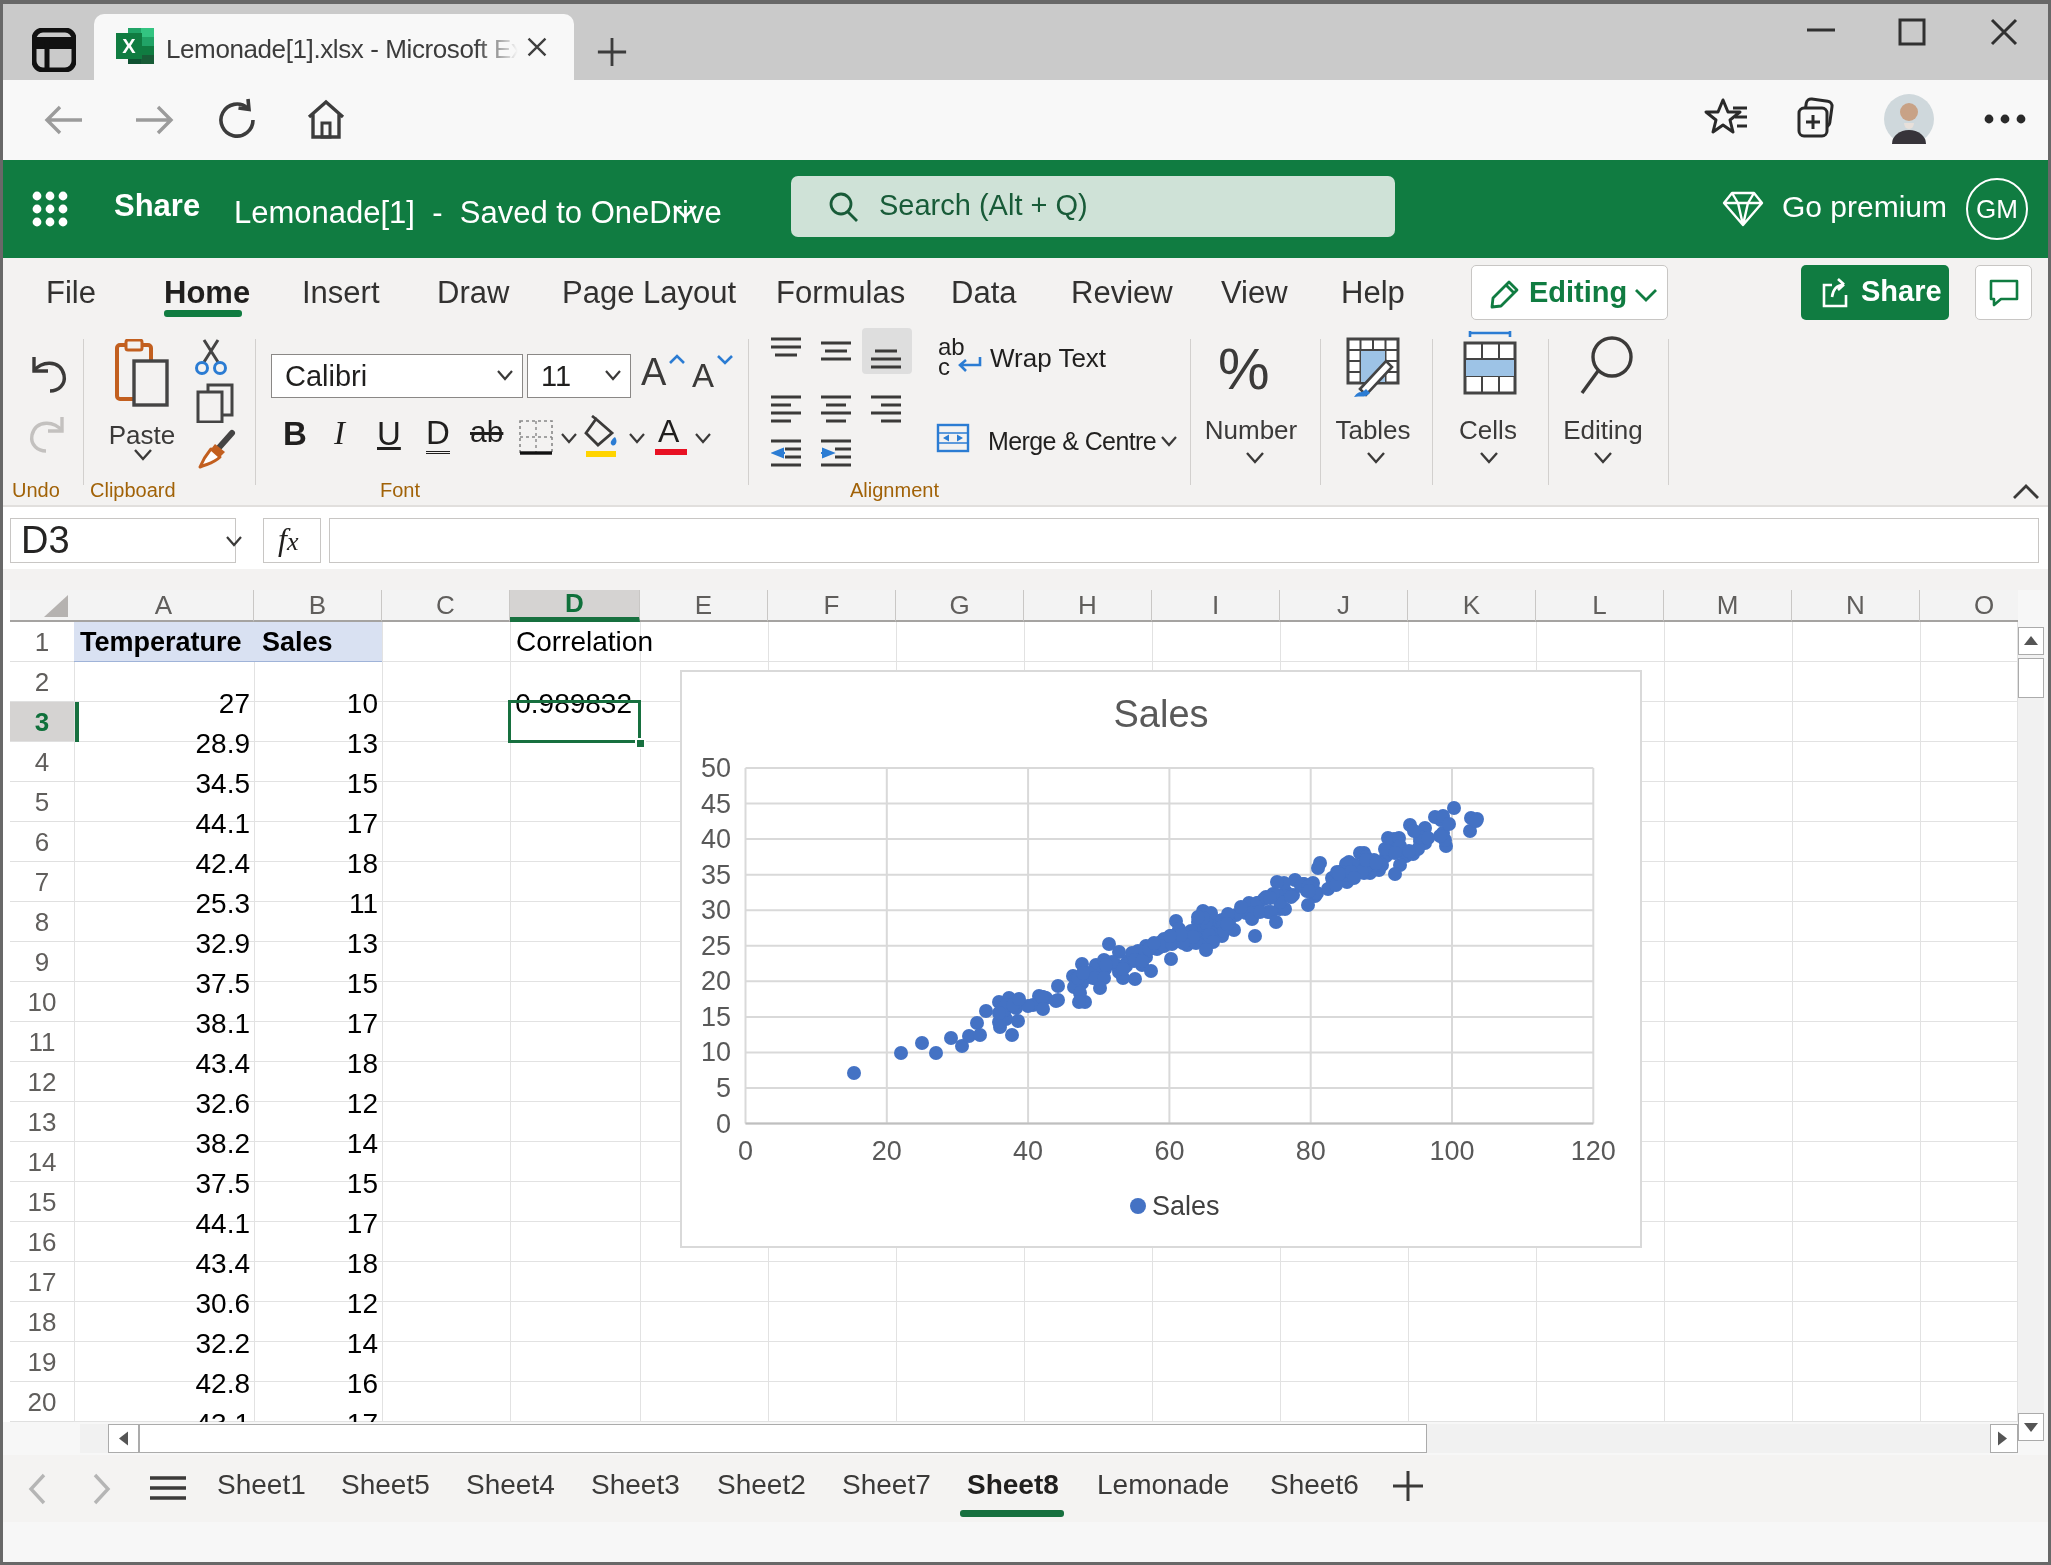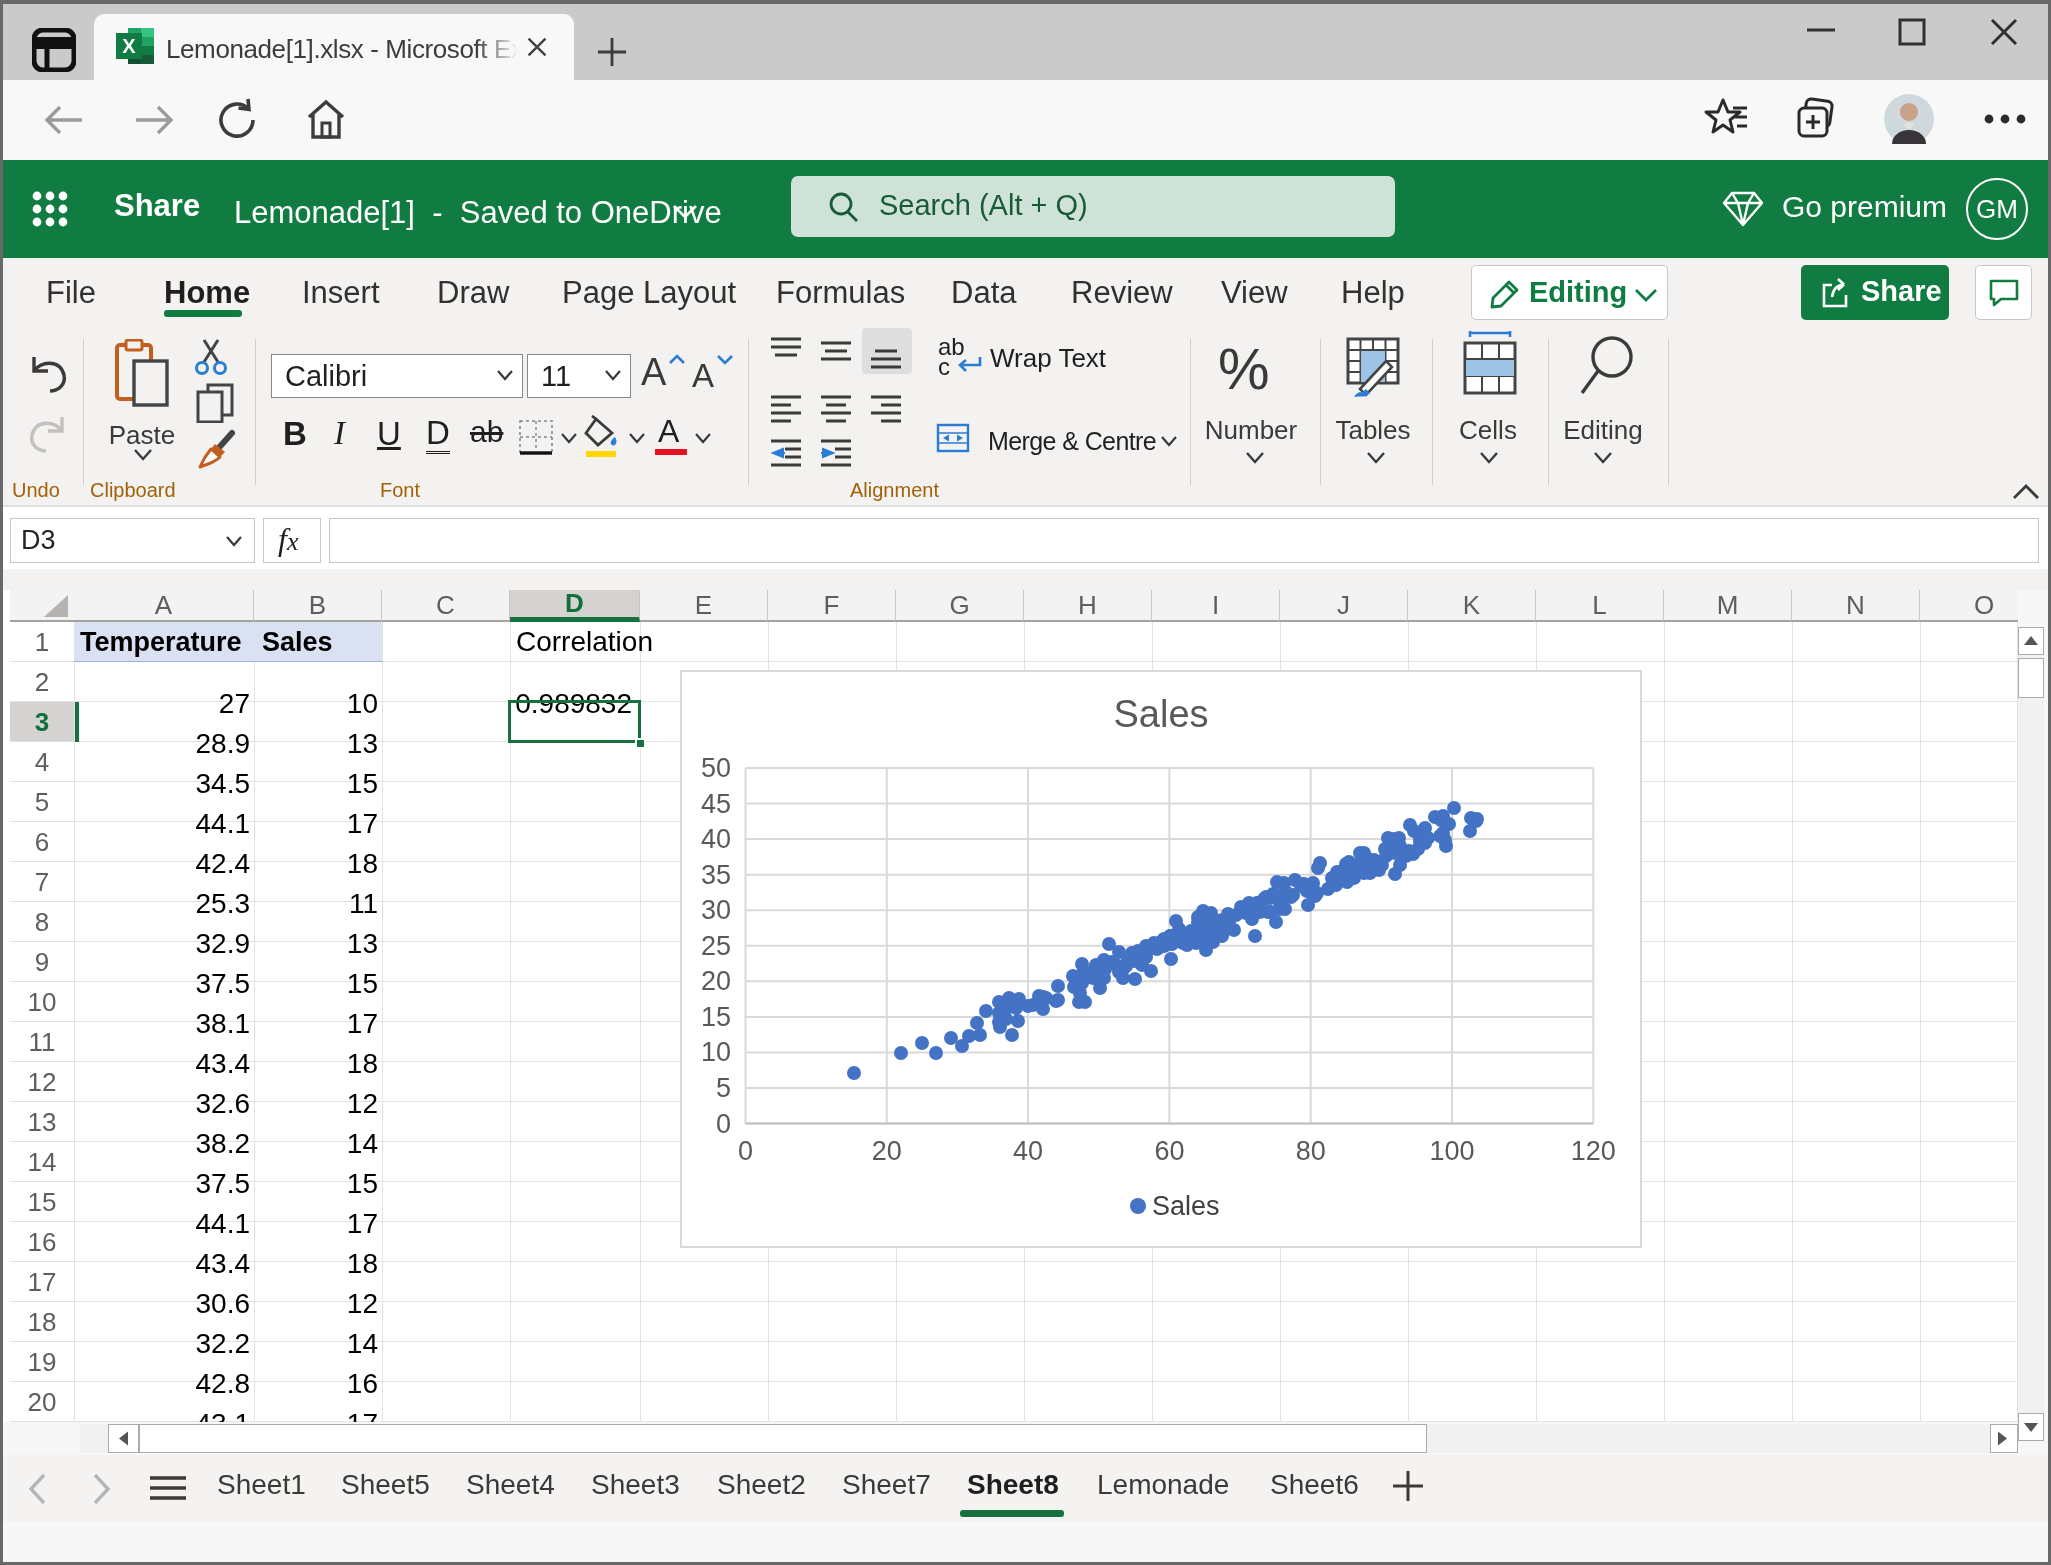--- a/index.html
+++ b/index.html
@@ -22,21 +22,21 @@
 #menubar { position:absolute; left:0; top:258px; width:2051px; height:69px; background:#f3f2f1; }
 .menuitem { position:absolute; top:17px; font-size:31px; color:#323130; }
 
 #ribbon { position:absolute; left:0; top:327px; width:2051px; height:180px; background:#f3f2f1; border-bottom:2px solid #e1dfdd; }
 .rsep { position:absolute; top:12px; width:1px; height:146px; background:#d2d0ce; }
 .rlabel { position:absolute; top:152px; font-size:20px; color:#a16207; text-align:left; }
 .btnlabel { position:absolute; font-size:20px; color:#3b3a39; text-align:center; }
 
 #fbar { position:absolute; left:0; top:507px; width:2051px; height:62px; background:#ffffff; }
 #fgap { position:absolute; left:0; top:569px; width:2051px; height:21px; background:#f3f2f1; }
-#namebox { position:absolute; left:10px; top:11px; width:245px; height:45px; background:#fff; border:1px solid #c8c6c4; font-size:27px; color:#252423; line-height:43px; padding-left:10px; }
+#namebox { position:absolute; left:10px; top:11px; width:226px; height:45px; background:#fff; border:1px solid #c8c6c4; font-size:38px; color:#252423; line-height:43px; padding-left:10px; }
 #fxbox { position:absolute; left:263px; top:11px; width:58px; height:45px; background:#fff; border:1px solid #c8c6c4; }
 #finput { position:absolute; left:329px; top:11px; width:1710px; height:45px; background:#fff; border:1px solid #c8c6c4; }
 
 #sheet { position:absolute; left:10px; top:590px; width:2008px; height:832px; background:#fff; overflow:hidden; }
 .colhdr { position:absolute; top:0; height:32px; line-height:30px; text-align:center; font-size:26px; color:#605e5c; border-right:1px solid #c9c7c5; border-bottom:2px solid #a5a3a1; background:#f3f3f3; }
 .rowhdr { position:absolute; left:0; width:65px; height:40px; line-height:40px; text-align:center; font-size:26px; color:#605e5c; border-right:1px solid #ababab; border-bottom:1px solid #e0e0e0; background:#fff; }
 #grid { position:absolute; left:0; top:32px; width:2008px; height:800px;
   background-image: repeating-linear-gradient(to bottom, transparent 0, transparent 39px, #e2e2e2 39px, #e2e2e2 40px); }
 .vline { position:absolute; top:32px; width:1px; height:800px; background:#e2e2e2; }
 .cell { position:absolute; height:40px; line-height:40px; font-size:28px; color:#000; }

